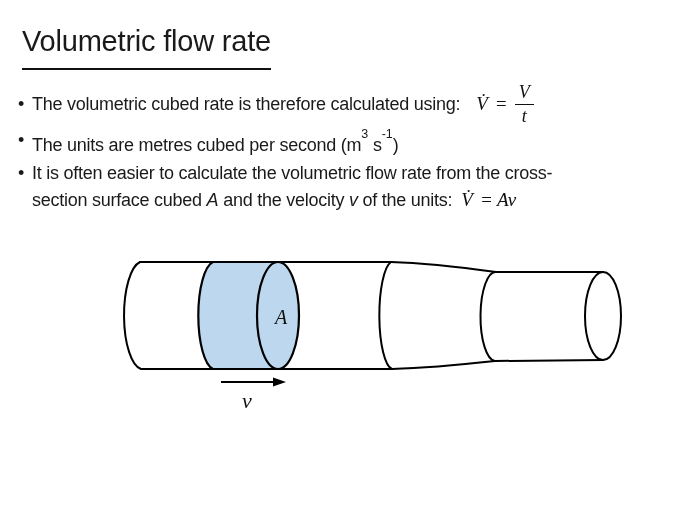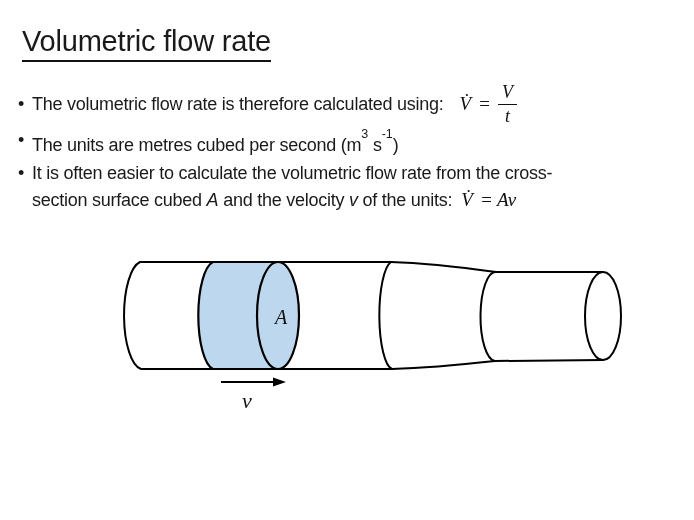--- a/index.html
+++ b/index.html
@@ -13,21 +13,21 @@
     color:#1a1a1a;
   }
   
   .title{
     position:absolute;left:22px;top:25px;
     margin:0;
     font-size:29px;font-weight:400;line-height:1.15;
     letter-spacing:-0.2px;
     display:inline-block;
     border-bottom:2px solid #111;
-    padding-bottom:2px;
+    padding-bottom:10px;
   }
   
   .bullet{
     position:absolute;left:18px;
     font-size:18px;letter-spacing:-0.25px;
     display:flex;align-items:flex-start;
   }
   .bullet .marker{width:14px;flex:0 0 14px;}
   .b1{top:79px;height:50px;align-items:center;width:668px;}
   .b1 .marker{align-self:center;}
@@ -63,21 +63,21 @@
 </style>
 </head>
 <body>
 
 <div class="slide">
 
   <h1 class="title">Volumetric flow rate</h1>
 
   <div class="bullet b1">
     <span class="marker">•</span>
-    <span>The volumetric flow rate is therefore calculated using:</span>
+    <span>The volumetric cubed rate is therefore calculated using:</span>
     <span class="fml fml-b1">
       <span>V̇</span>
       <span>=</span>
       <span class="frac">
         <span class="num">V</span>
         <span class="den">t</span>
       </span>
     </span>
   </div>
 

